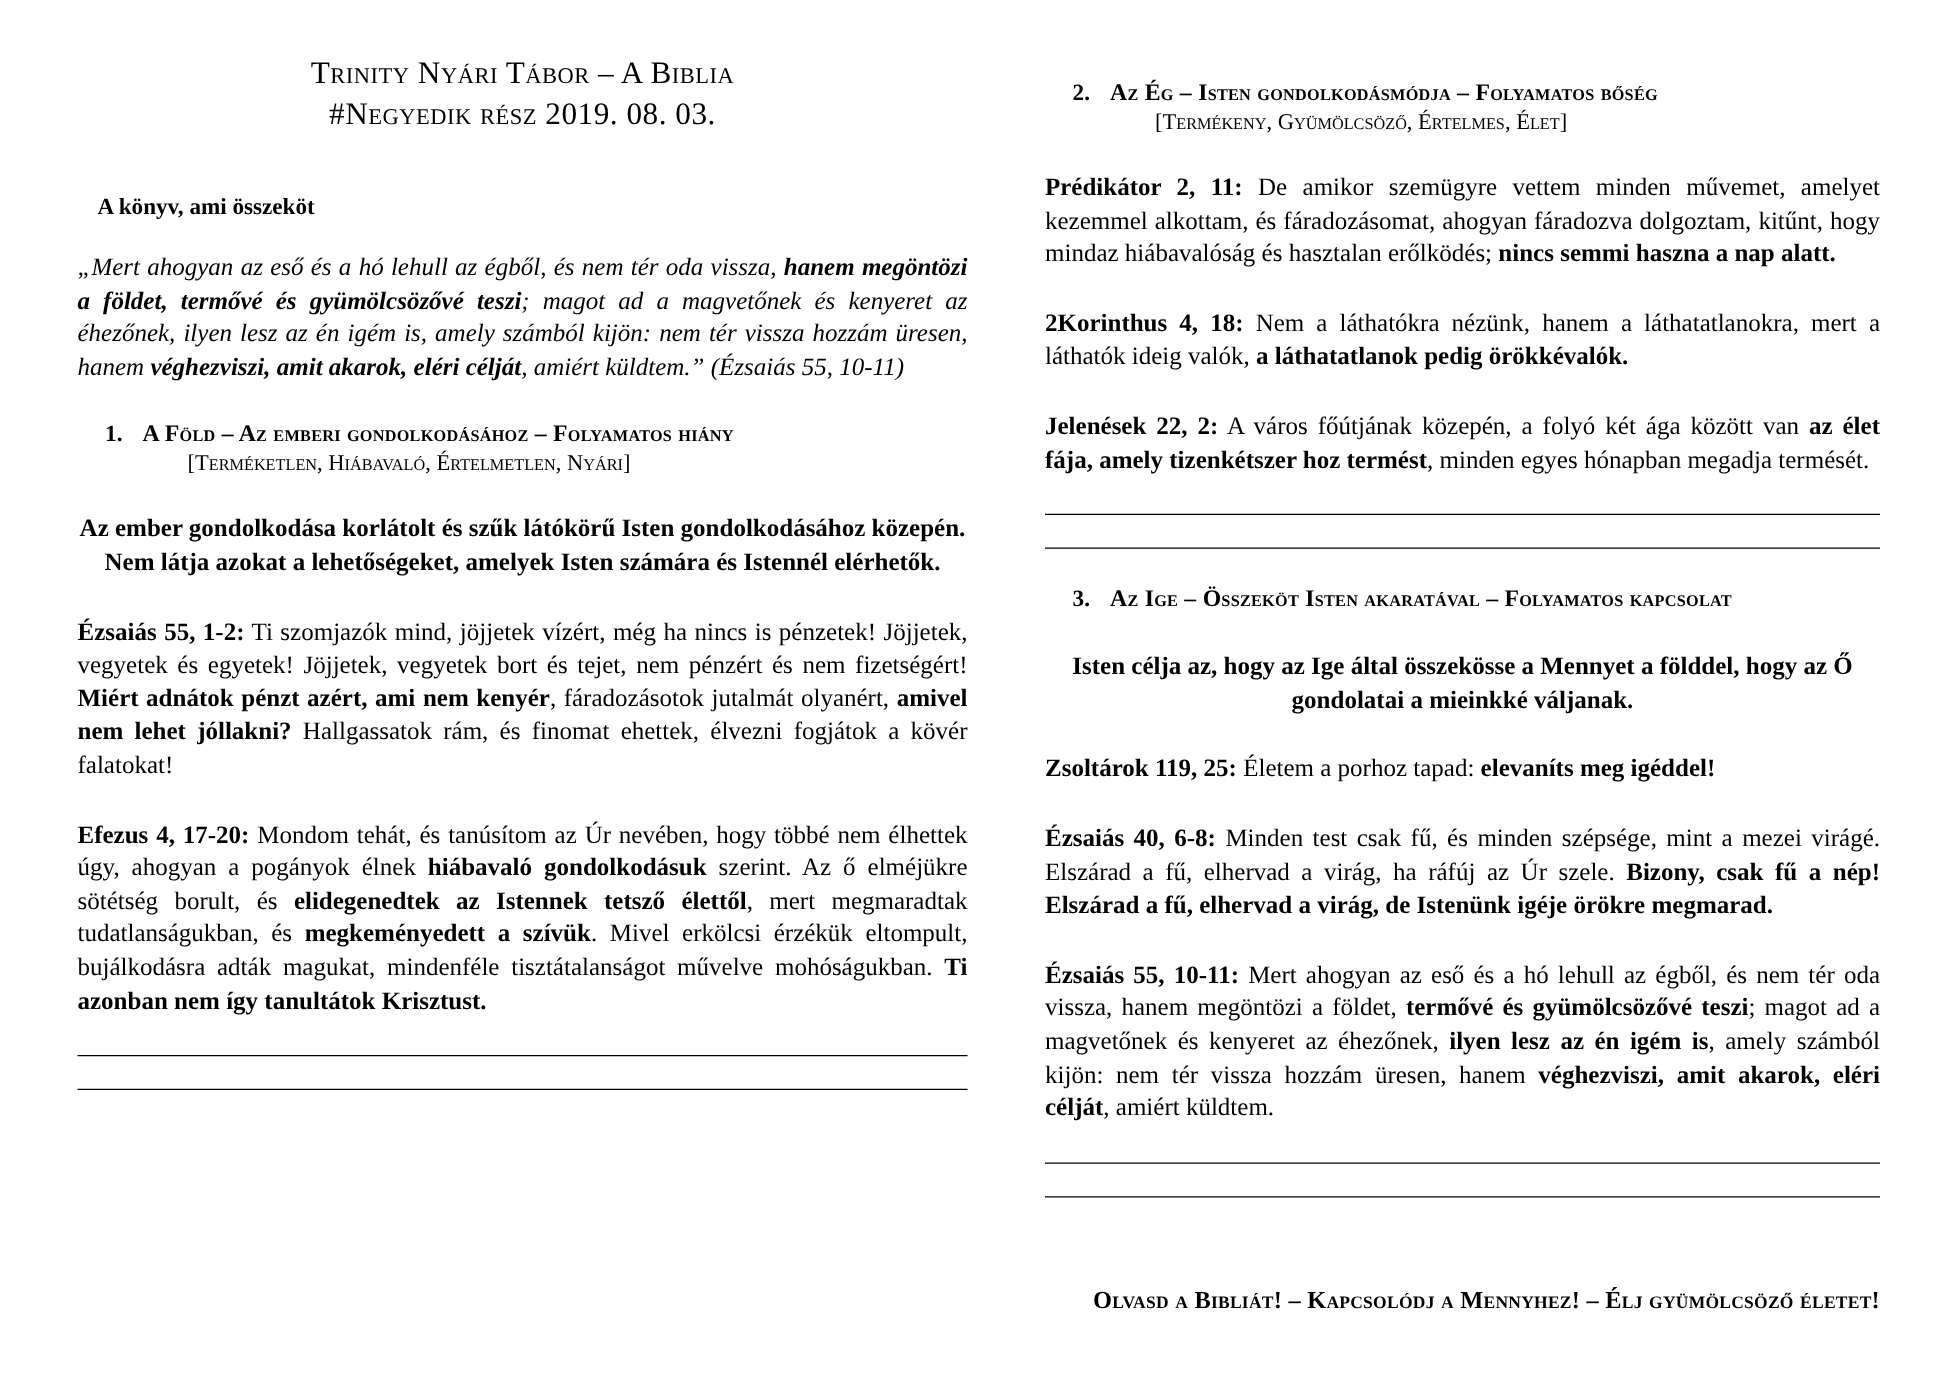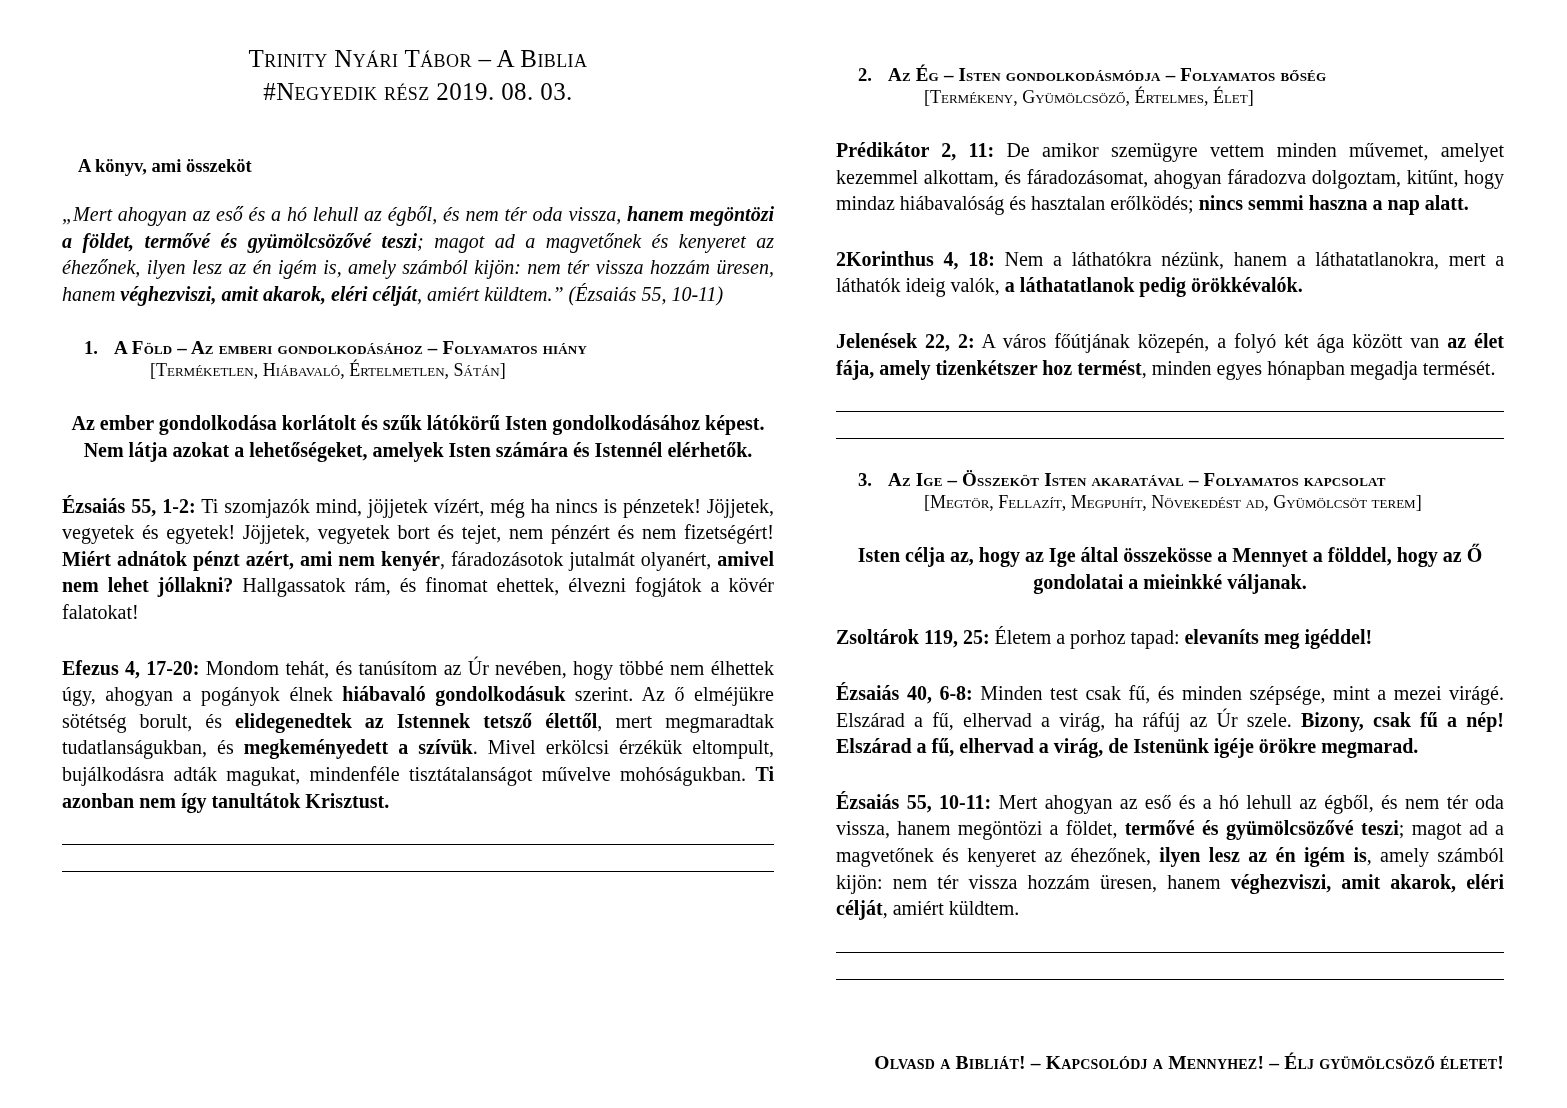--- a/index.html
+++ b/index.html
@@ -144,25 +144,25 @@
 
     <p class="quote-italic gap-md">
       <span>„Mert ahogyan az eső és a hó lehull az égből, és nem tér oda vissza, </span><b>hanem megöntözi a földet, termővé és gyümölcsözővé teszi</b><span>; magot ad a magvetőnek és kenyeret az éhezőnek, ilyen lesz az én igém is, amely számból kijön: nem tér vissza hozzám üresen, hanem </span><b>véghezviszi, amit akarok, eléri célját</b><span>, amiért küldtem.” (Ézsaiás 55, 10-11)</span>
     </p>
 
 
     <div class="numbered">
       <div class="num">1.</div>
       <div class="body">
         <span class="sc-head">A Föld – Az emberi gondolkodásához – Folyamatos hiány</span>
-        <span class="sc-sub">[Terméketlen, Hiábavaló, Értelmetlen, Sátán]</span>
+        <span class="sc-sub">[Terméketlen, Hiábavaló, Értelmetlen, Nyári]</span>
       </div>
     </div>
 
-    <p class="center-bold gap-lg">Az ember gondolkodása korlátolt és szűk látókörű Isten gondolkodásához képest. Nem látja azokat a lehetőségeket, amelyek Isten számára és Istennél elérhetők.</p>
+    <p class="center-bold gap-lg">Az ember gondolkodása korlátolt és szűk látókörű Isten gondolkodásához közepén. Nem látja azokat a lehetőségeket, amelyek Isten számára és Istennél elérhetők.</p>
 
     <p class="gap-lg">
       <span class="ref">Ézsaiás 55, 1-2:</span><span> Ti szomjazók mind, jöjjetek vízért, még ha nincs is pénzetek! Jöjjetek, vegyetek és egyetek! Jöjjetek, vegyetek bort és tejet, nem pénzért és nem fizetségért! </span><b>Miért adnátok pénzt azért, ami nem kenyér</b><span>, fáradozásotok jutalmát olyanért, </span><b>amivel nem lehet jóllakni?</b><span> Hallgassatok rám, és finomat ehettek, élvezni fogjátok a kövér falatokat!</span>
     </p>
 
     <p class="gap-lg">
       <span class="ref">Efezus 4, 17-20:</span><span> Mondom tehát, és tanúsítom az Úr nevében, hogy többé nem élhettek úgy, ahogyan a pogányok élnek </span><b>hiábavaló gondolkodásuk</b><span> szerint. Az ő elméjükre sötétség borult, és </span><b>elidegenedtek az Istennek tetsző élettől</b><span>, mert megmaradtak tudatlanságukban, és </span><b>megkeményedett a szívük</b><span>. Mivel erkölcsi érzékük eltompult, bujálkodásra adták magukat, mindenféle tisztátalanságot művelve mohóságukban. </span><b>Ti azonban nem így tanultátok Krisztust.</b>
     </p>
 
 
@@ -197,21 +197,20 @@
 
     <div class="rule-wrap">
       <hr class="rule">
       <hr class="rule">
     </div>
 
     <div class="numbered">
       <div class="num">3.</div>
       <div class="body">
         <span class="sc-head">Az Ige – Összeköt Isten akaratával – Folyamatos kapcsolat</span>
-        <span class="sc-sub">[Megtör, Fellazít, Megpuhít, Növekedést ad, Gyümölcsöt terem]</span>
       </div>
     </div>
 
     <p class="center-bold gap-lg">Isten célja az, hogy az Ige által összekösse a Mennyet a földdel, hogy az Ő gondolatai a mieinkké váljanak.</p>
 
     <p class="gap-lg">
       <span class="ref">Zsoltárok 119, 25:</span><span> Életem a porhoz tapad: </span><b>elevaníts meg igéddel!</b>
     </p>
 
     <p class="gap-lg">

